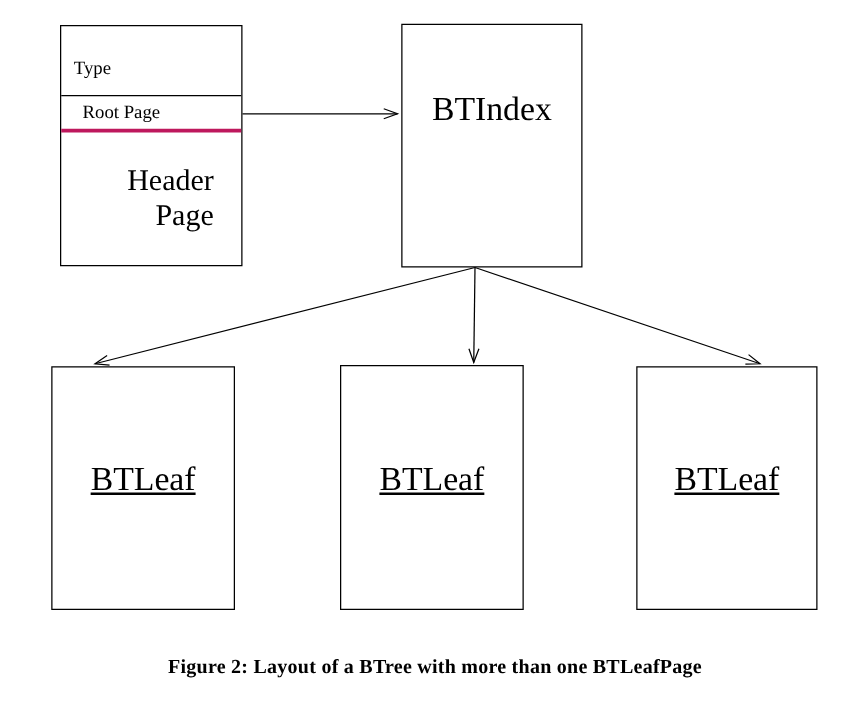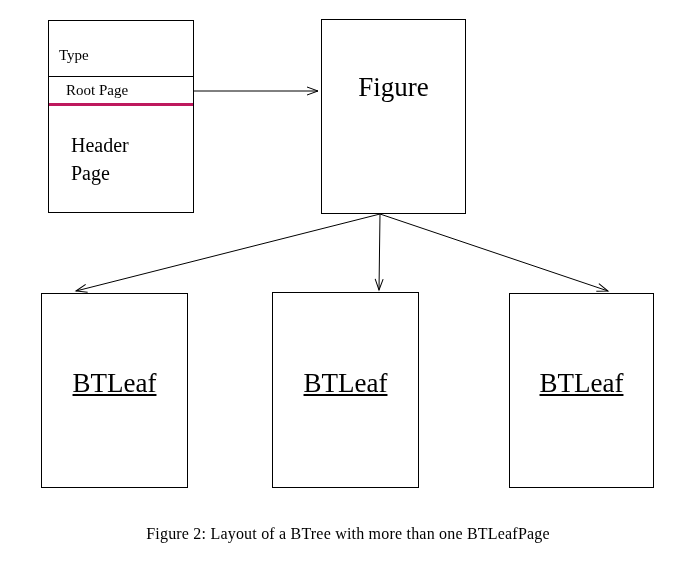--- a/index.html
+++ b/index.html
@@ -40,22 +40,22 @@
     display: flex;
     align-items: center;
     padding-left: 17px;
     font-size: 15px;
   }
   .hp-title {
     height: 105px;
     display: flex;
     align-items: center;
     justify-content: center;
-    text-align: left;
-    font-size: 20px;
+    text-align: right;
+    font-size: 24px;
     line-height: 28px;
   }
   .hp-title .wrap-narrow {
     width: 100px; 
   }
   
   #btindex-box { left: 321px; top: 19px; width: 145px; height: 195px; }
   #btindex-box .node-label {
     display: block;
     text-align: center;
@@ -86,41 +86,42 @@
   }
   
   #figure-caption {
     position: absolute;
     left: 20px;
     top: 525px;
     width: 656px;
     text-align: center;
     font-size: 16px;
     letter-spacing: 0.2px;
+    font-weight: bold;
   }
 </style>
 </head>
 <body>
 
 <div id="canvas">
 
   <div class="box" id="header-page-box">
     <div class="hp-section hp-type">
       <span>Type</span>
     </div>
     <div class="hp-section hp-root">
       <span>Root Page</span>
     </div>
     <div class="hp-section hp-title">
       <span class="wrap-narrow">Header Page</span>
     </div>
   </div>
 
   <div class="box" id="btindex-box">
-    <span class="node-label">Figure</span>
+    <span class="node-label">BTIndex</span>
   </div>
 
   <div class="box leaf-box" id="btleaf-box-1">
     <span class="node-label">BTLeaf</span>
   </div>
   <div class="box leaf-box" id="btleaf-box-2">
     <span class="node-label">BTLeaf</span>
   </div>
   <div class="box leaf-box" id="btleaf-box-3">
     <span class="node-label">BTLeaf</span>

